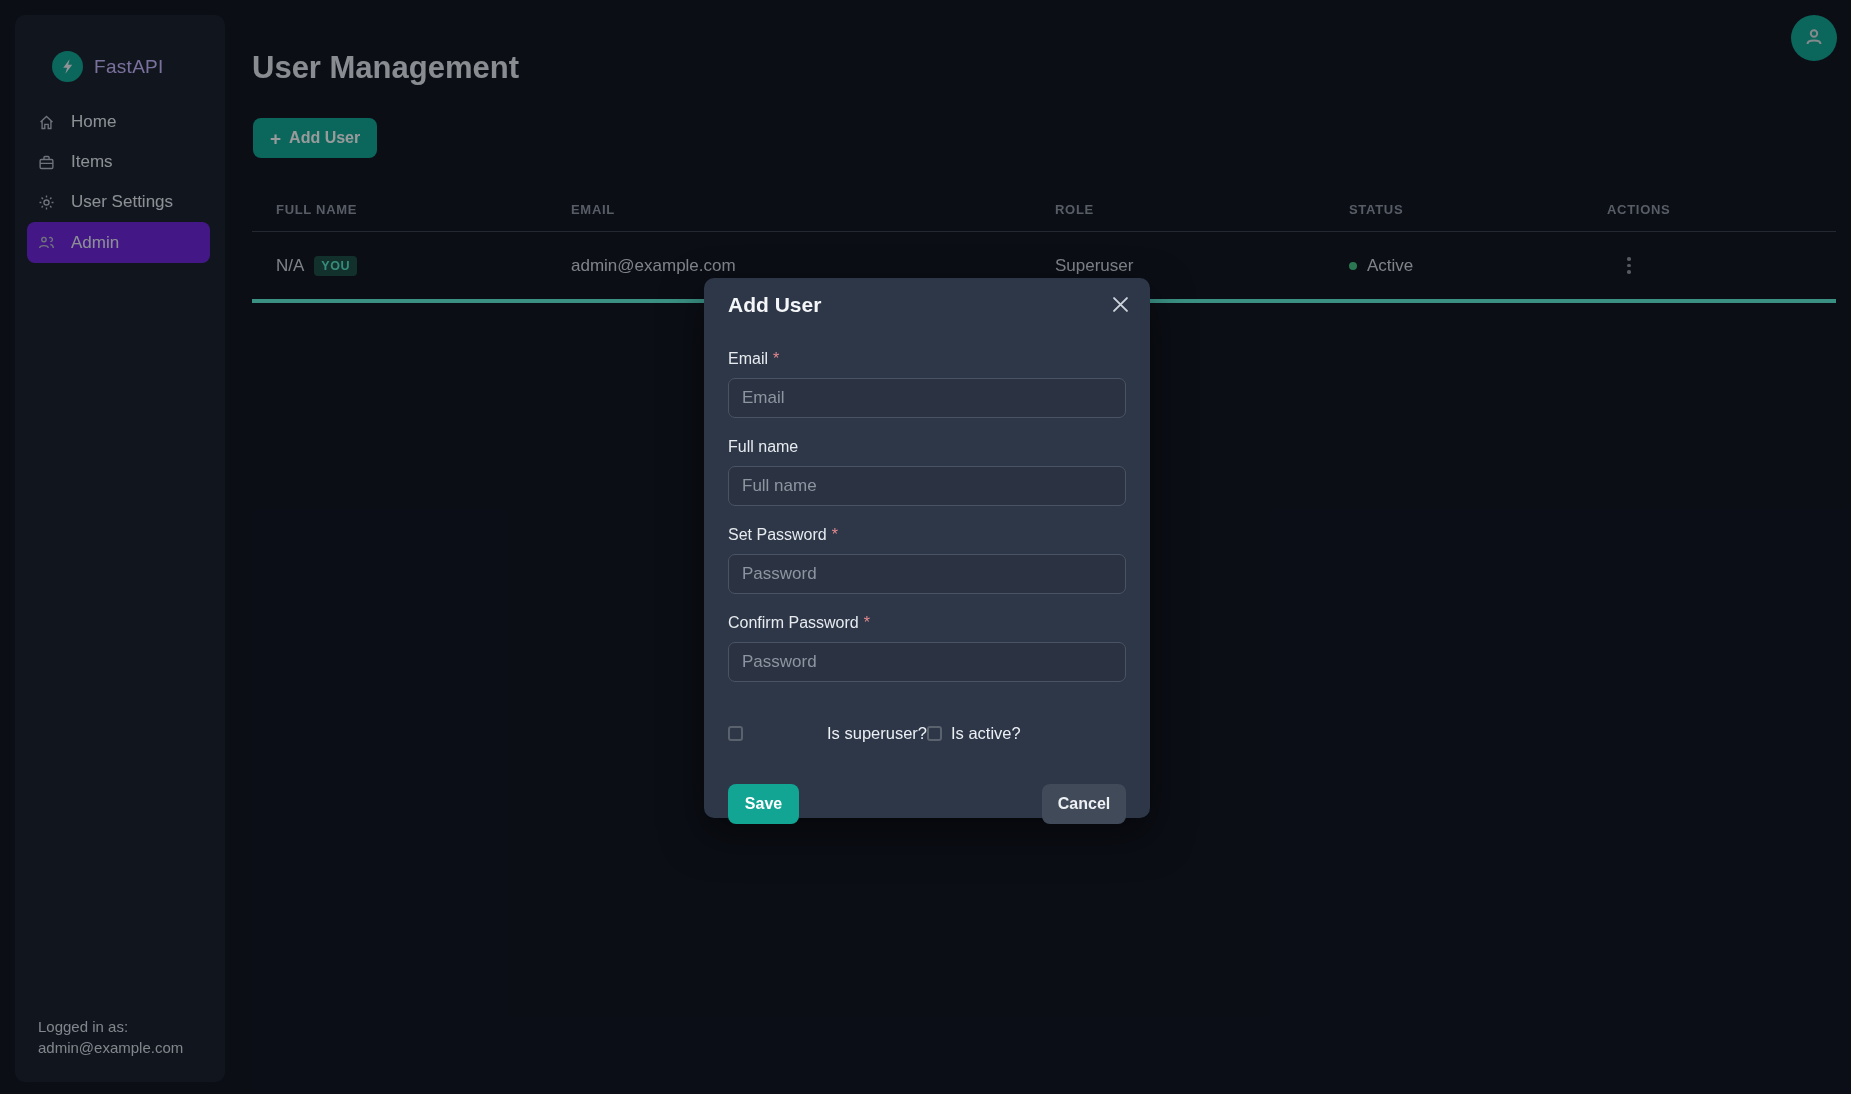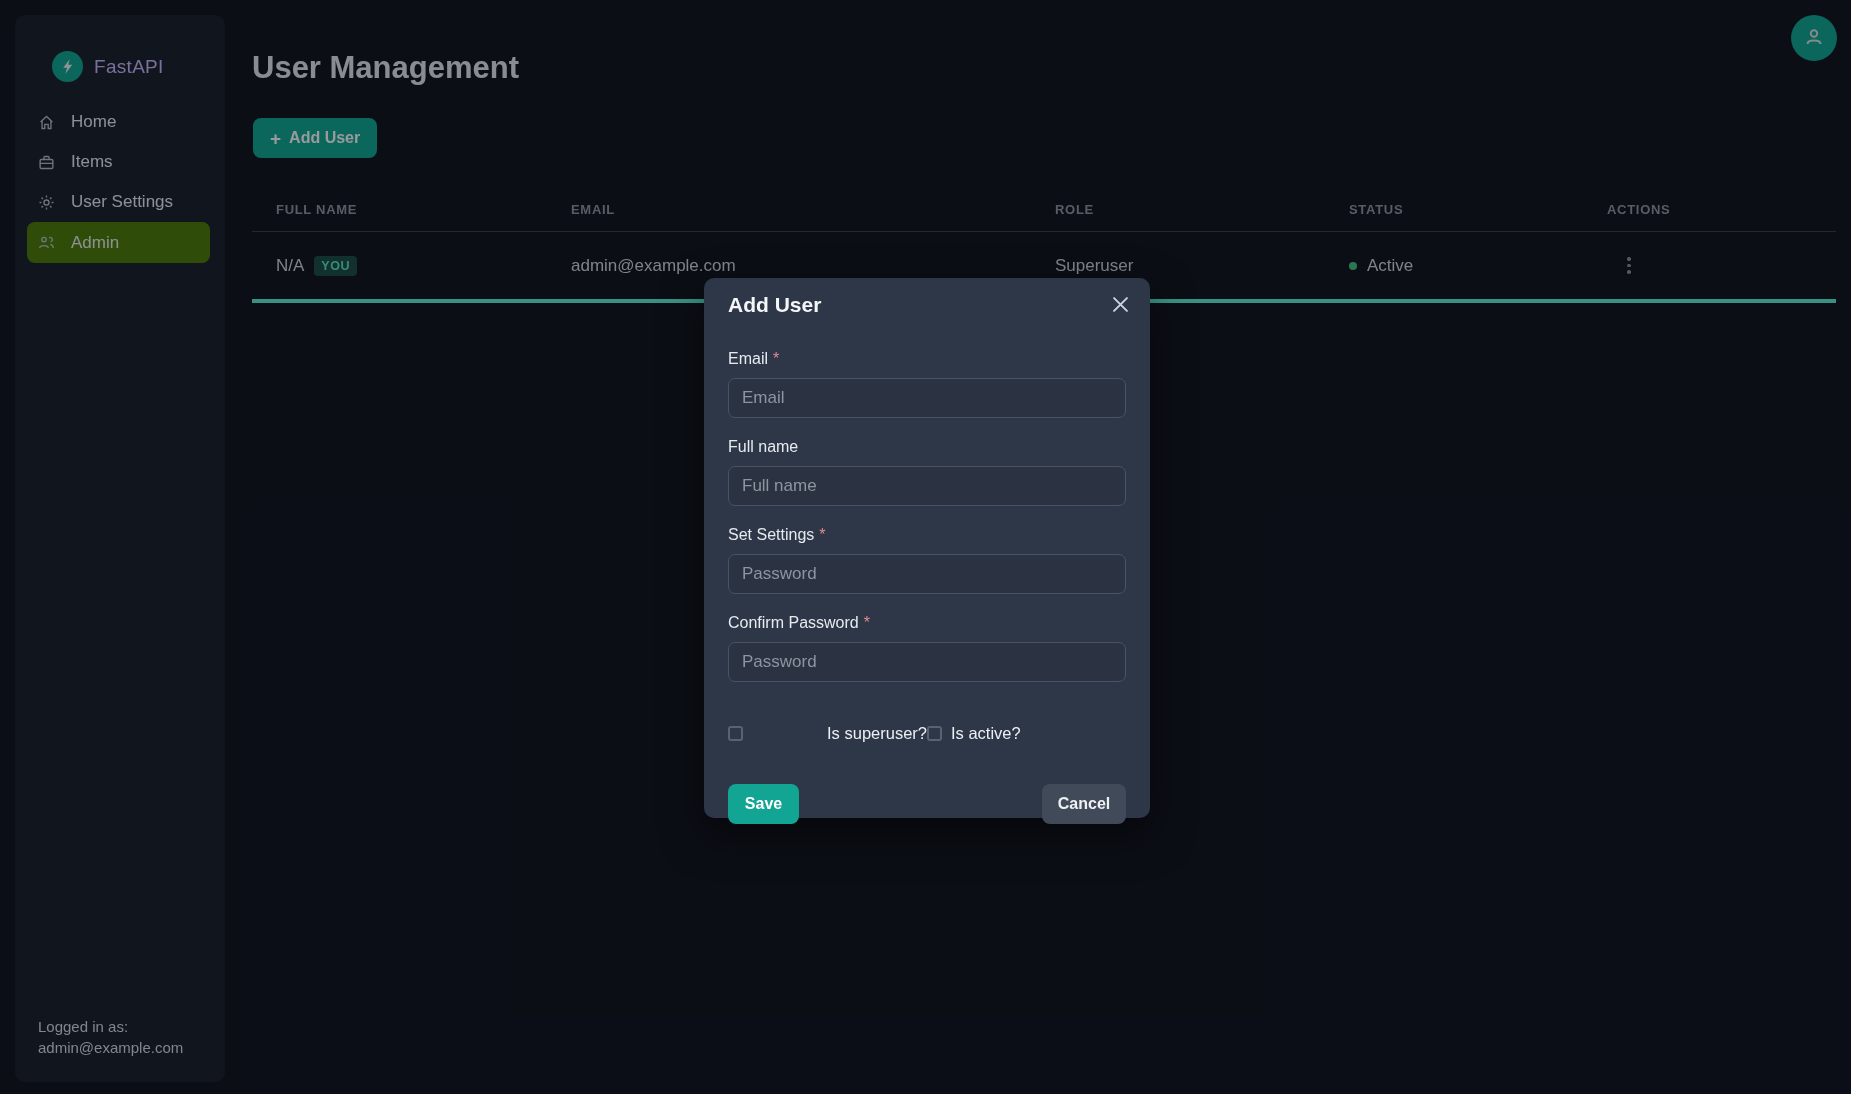--- a/index.html
+++ b/index.html
@@ -24,21 +24,21 @@
   }
   .logo-text { font-size:19px; font-weight:500; color:#c4b5fd; letter-spacing:.3px; }
 
   .nav { position:absolute; top:87px; left:12px; right:15px; }
   .nav-item {
     height:40px; display:flex; align-items:center; gap:16px;
     padding-left:10px; border-radius:8px;
     color:#e2e8f0; font-size:17px; cursor:pointer;
   }
   .nav-item .nav-icon { width:18px; height:18px; color:#b4bcc8; display:flex; align-items:center; justify-content:center; }
-  .nav-item.active { background:#4d7c0f; height:41px; }
+  .nav-item.active { background:#6d28d9; height:41px; }
 
   .sidebar-footer {
     position:absolute; left:23px; bottom:24px;
     font-size:15px; line-height:21px; color:#cfd8e2;
   }
 
   
   .page-title {
     position:absolute; left:252px; top:52px;
     font-size:31px; line-height:32px; font-weight:700; color:#dde3ea;
@@ -235,21 +235,21 @@
     <span>Email</span><span class="req">*</span>
   </label>
   <input class="field-input" type="text" placeholder="Email" style="">
 
   <label class="field-label">
     <span>Full name</span>
   </label>
   <input class="field-input" type="text" placeholder="Full name" style="">
 
   <label class="field-label">
-    <span>Set Settings</span><span class="req">*</span>
+    <span>Set Password</span><span class="req">*</span>
   </label>
   <input class="field-input" type="password" placeholder="Password" style="">
 
   <label class="field-label">
     <span>Confirm Password</span><span class="req">*</span>
   </label>
   <input class="field-input" type="password" placeholder="Password" style="">
 
   <div class="cb-row">
     <div class="cb-group first">

